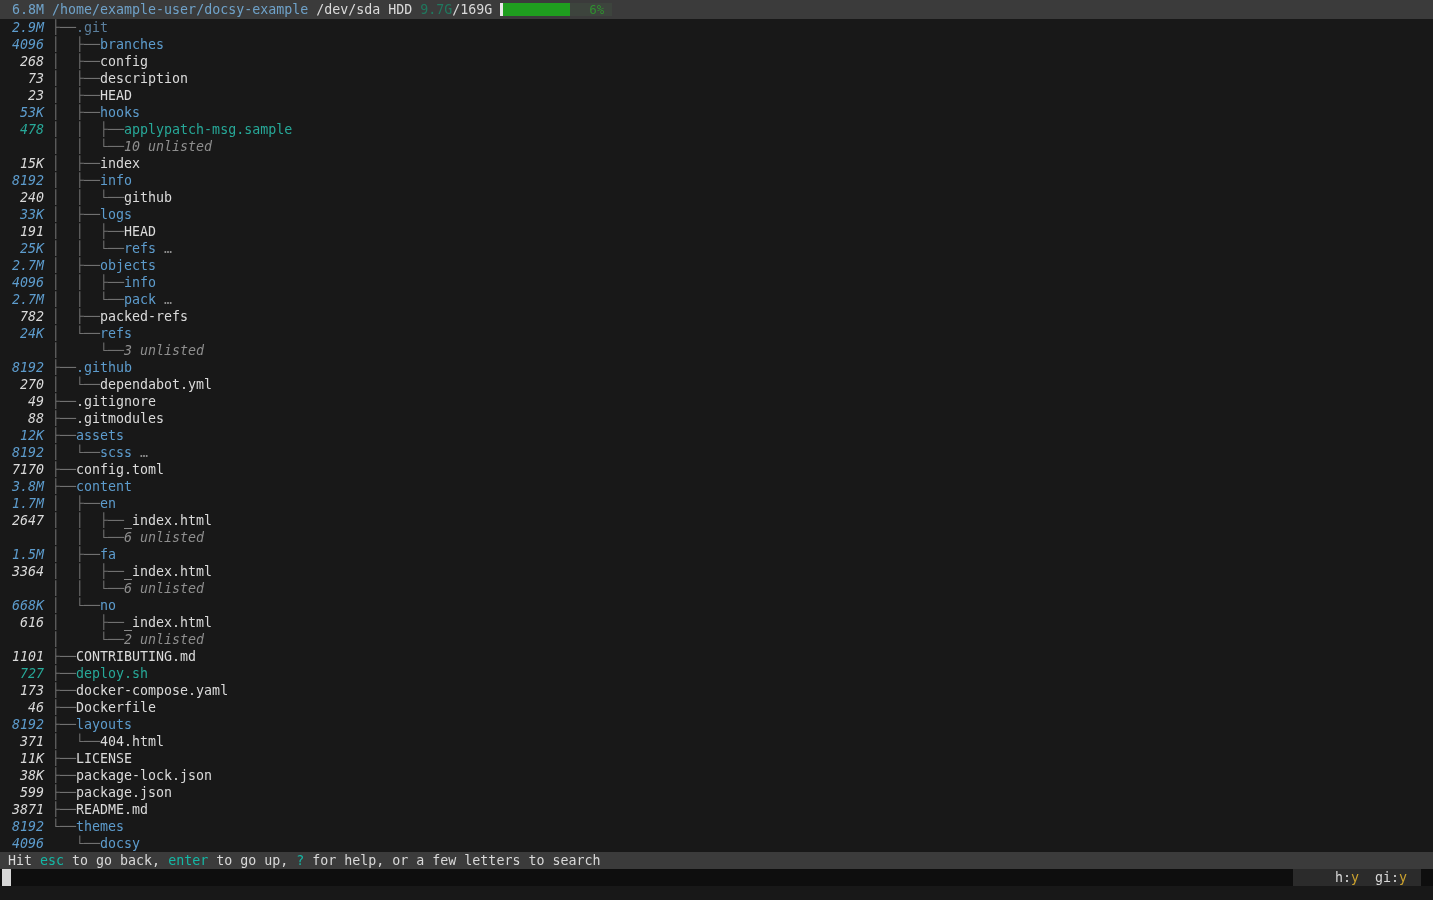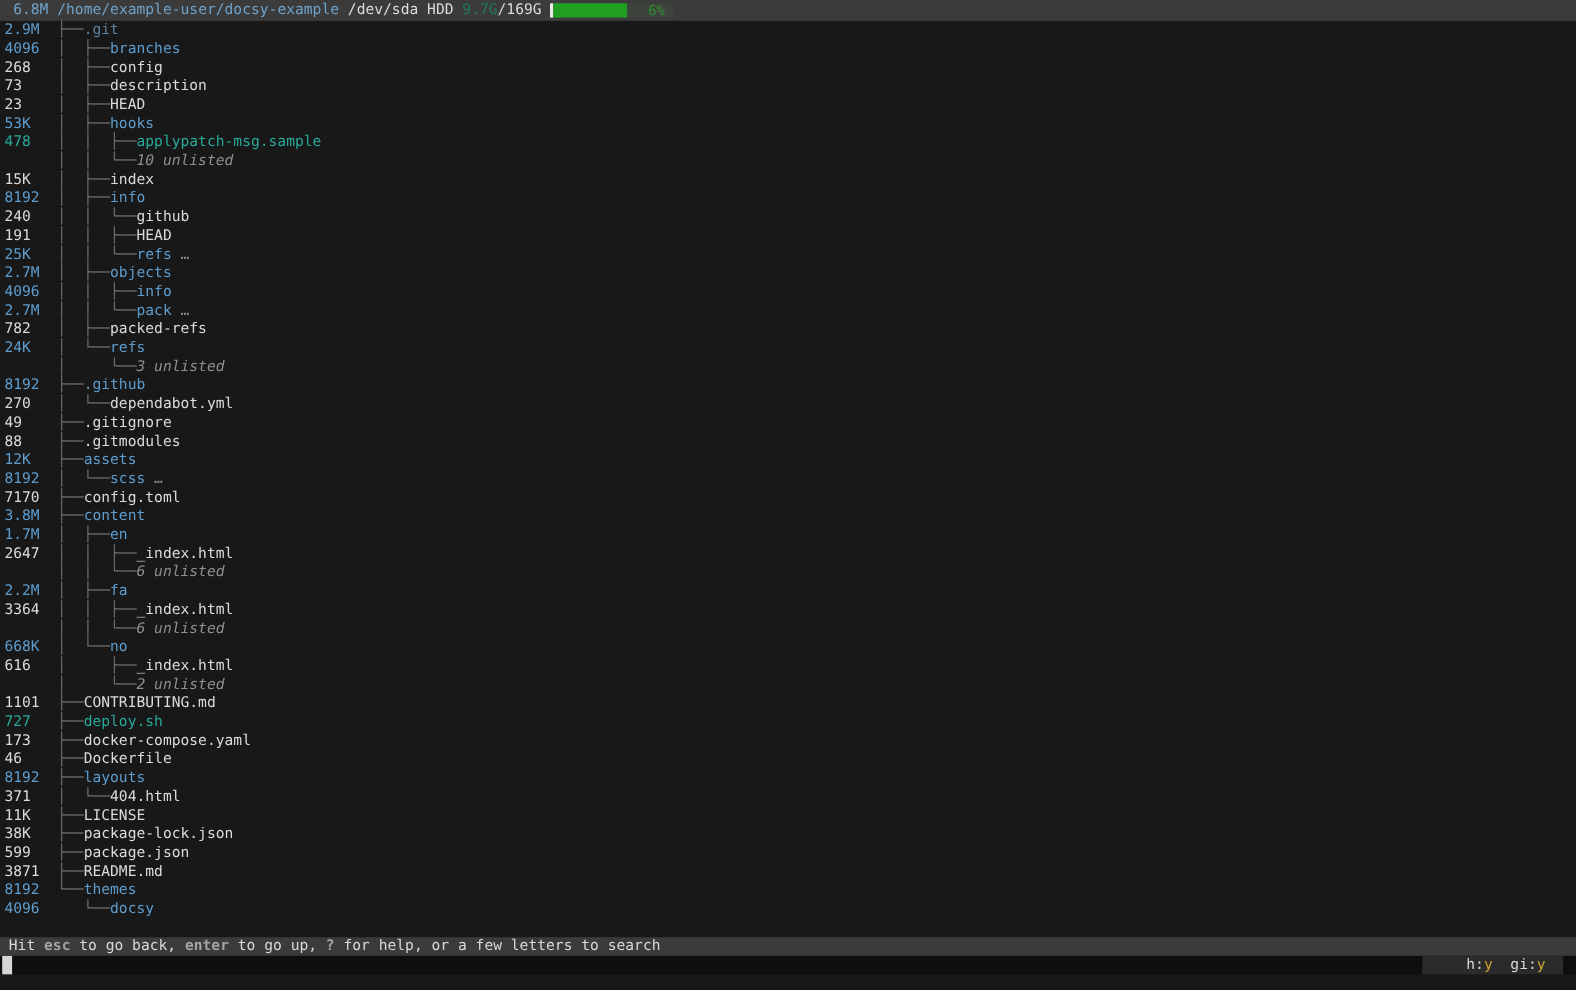--- a/index.html
+++ b/index.html
@@ -35,55 +35,55 @@
   .gauge .pct{
     position:absolute;right:8px;top:0;height:13px;line-height:13px;
     color:#2f8f2f;font-size:12.5px;
   }
   
   .tree{
     position:absolute;left:0;top:19px;width:1433px;height:833px;
     padding-left:4px;box-sizing:border-box;
   }
   .row{height:17px;line-height:17px;white-space:pre;}
-  .row .size{display:inline-block;width:40px;text-align:left;white-space:pre;}
+  .row .size{display:inline-block;width:40px;text-align:right;white-space:pre;font-style:italic;}
   .row .treeglyph{color:#707070;white-space:pre;}
   .row .suffix{color:#8e8e8e;white-space:pre;}
   .t-dir{color:#5d9ccd;}
   .t-special{color:#5b7f9d;}
   .t-file{color:#dadada;}
   .t-exec{color:#27a898;text-align:center;}
   .t-unlisted{color:#8e8e8e;font-style:italic;}
   .s-dir{color:#5d9ccd;}
   .s-special{color:#5d9ccd;}
   .s-file{color:#dadada;}
   .s-exec{color:#27a898;}
   .s-unlisted{color:#8e8e8e;}
   
   .statusbar{
     position:absolute;left:0;top:852px;width:1433px;height:17px;
     background:#3b3b3b;line-height:17px;
     padding-left:8px;box-sizing:border-box;white-space:pre;
     color:#d8d8d8;
   }
-  .statusbar .key{color:#a3a3a3;font-weight:bold;}
+  .statusbar .key{color:#14b8a6;}
   
   .inputline{
     position:absolute;left:0;top:869px;width:1433px;height:17px;
     background:#0e0e0e;
   }
   .cursor{
     position:absolute;left:2px;top:0;width:9px;height:17px;
     background:#d6d6d6;
   }
   .flags{
     position:absolute;right:12px;top:0;width:128px;height:17px;
     background:#2b2b2b;line-height:17px;
-    text-align:left;padding-right:14px;box-sizing:border-box;
-    white-space:pre;color:#d8d8d8;padding-left:40px;
+    text-align:right;padding-right:14px;box-sizing:border-box;
+    white-space:pre;color:#d8d8d8;
   }
   .flags .fv{color:#cba22e;}
   .belowstrip{
     position:absolute;left:0;top:886px;width:1433px;height:14px;
     background:#181818;
   }
 </style>
 </head>
 <body>
 
@@ -108,40 +108,41 @@
       <div class="row"><span class="size s-dir">4096</span><span class="treeglyph"> │  ├──</span><span class="name t-dir">branches</span><span class="suffix"></span></div>
       <div class="row"><span class="size s-file">268</span><span class="treeglyph"> │  ├──</span><span class="name t-file">config</span><span class="suffix"></span></div>
       <div class="row"><span class="size s-file">73</span><span class="treeglyph"> │  ├──</span><span class="name t-file">description</span><span class="suffix"></span></div>
       <div class="row"><span class="size s-file">23</span><span class="treeglyph"> │  ├──</span><span class="name t-file">HEAD</span><span class="suffix"></span></div>
       <div class="row"><span class="size s-dir">53K</span><span class="treeglyph"> │  ├──</span><span class="name t-dir">hooks</span><span class="suffix"></span></div>
       <div class="row"><span class="size s-exec">478</span><span class="treeglyph"> │  │  ├──</span><span class="name t-exec">applypatch-msg.sample</span><span class="suffix"></span></div>
       <div class="row"><span class="size s-unlisted"></span><span class="treeglyph"> │  │  └──</span><span class="name t-unlisted">10 unlisted</span><span class="suffix"></span></div>
       <div class="row"><span class="size s-file">15K</span><span class="treeglyph"> │  ├──</span><span class="name t-file">index</span><span class="suffix"></span></div>
       <div class="row"><span class="size s-dir">8192</span><span class="treeglyph"> │  ├──</span><span class="name t-dir">info</span><span class="suffix"></span></div>
       <div class="row"><span class="size s-file">240</span><span class="treeglyph"> │  │  └──</span><span class="name t-file">github</span><span class="suffix"></span></div>
+      <div class="row"><span class="size s-dir">33K</span><span class="treeglyph"> │  ├──</span><span class="name t-dir">logs</span><span class="suffix"></span></div>
       <div class="row"><span class="size s-file">191</span><span class="treeglyph"> │  │  ├──</span><span class="name t-file">HEAD</span><span class="suffix"></span></div>
       <div class="row"><span class="size s-dir">25K</span><span class="treeglyph"> │  │  └──</span><span class="name t-dir">refs</span><span class="suffix"> …</span></div>
       <div class="row"><span class="size s-dir">2.7M</span><span class="treeglyph"> │  ├──</span><span class="name t-dir">objects</span><span class="suffix"></span></div>
       <div class="row"><span class="size s-dir">4096</span><span class="treeglyph"> │  │  ├──</span><span class="name t-dir">info</span><span class="suffix"></span></div>
       <div class="row"><span class="size s-dir">2.7M</span><span class="treeglyph"> │  │  └──</span><span class="name t-dir">pack</span><span class="suffix"> …</span></div>
       <div class="row"><span class="size s-file">782</span><span class="treeglyph"> │  ├──</span><span class="name t-file">packed-refs</span><span class="suffix"></span></div>
       <div class="row"><span class="size s-dir">24K</span><span class="treeglyph"> │  └──</span><span class="name t-dir">refs</span><span class="suffix"></span></div>
       <div class="row"><span class="size s-unlisted"></span><span class="treeglyph"> │     └──</span><span class="name t-unlisted">3 unlisted</span><span class="suffix"></span></div>
       <div class="row"><span class="size s-dir">8192</span><span class="treeglyph"> ├──</span><span class="name t-dir">.github</span><span class="suffix"></span></div>
       <div class="row"><span class="size s-file">270</span><span class="treeglyph"> │  └──</span><span class="name t-file">dependabot.yml</span><span class="suffix"></span></div>
       <div class="row"><span class="size s-file">49</span><span class="treeglyph"> ├──</span><span class="name t-file">.gitignore</span><span class="suffix"></span></div>
       <div class="row"><span class="size s-file">88</span><span class="treeglyph"> ├──</span><span class="name t-file">.gitmodules</span><span class="suffix"></span></div>
       <div class="row"><span class="size s-dir">12K</span><span class="treeglyph"> ├──</span><span class="name t-dir">assets</span><span class="suffix"></span></div>
       <div class="row"><span class="size s-dir">8192</span><span class="treeglyph"> │  └──</span><span class="name t-dir">scss</span><span class="suffix"> …</span></div>
       <div class="row"><span class="size s-file">7170</span><span class="treeglyph"> ├──</span><span class="name t-file">config.toml</span><span class="suffix"></span></div>
       <div class="row"><span class="size s-dir">3.8M</span><span class="treeglyph"> ├──</span><span class="name t-dir">content</span><span class="suffix"></span></div>
       <div class="row"><span class="size s-dir">1.7M</span><span class="treeglyph"> │  ├──</span><span class="name t-dir">en</span><span class="suffix"></span></div>
       <div class="row"><span class="size s-file">2647</span><span class="treeglyph"> │  │  ├──</span><span class="name t-file">_index.html</span><span class="suffix"></span></div>
       <div class="row"><span class="size s-unlisted"></span><span class="treeglyph"> │  │  └──</span><span class="name t-unlisted">6 unlisted</span><span class="suffix"></span></div>
-      <div class="row"><span class="size s-dir">2.2M</span><span class="treeglyph"> │  ├──</span><span class="name t-dir">fa</span><span class="suffix"></span></div>
+      <div class="row"><span class="size s-dir">1.5M</span><span class="treeglyph"> │  ├──</span><span class="name t-dir">fa</span><span class="suffix"></span></div>
       <div class="row"><span class="size s-file">3364</span><span class="treeglyph"> │  │  ├──</span><span class="name t-file">_index.html</span><span class="suffix"></span></div>
       <div class="row"><span class="size s-unlisted"></span><span class="treeglyph"> │  │  └──</span><span class="name t-unlisted">6 unlisted</span><span class="suffix"></span></div>
       <div class="row"><span class="size s-dir">668K</span><span class="treeglyph"> │  └──</span><span class="name t-dir">no</span><span class="suffix"></span></div>
       <div class="row"><span class="size s-file">616</span><span class="treeglyph"> │     ├──</span><span class="name t-file">_index.html</span><span class="suffix"></span></div>
       <div class="row"><span class="size s-unlisted"></span><span class="treeglyph"> │     └──</span><span class="name t-unlisted">2 unlisted</span><span class="suffix"></span></div>
       <div class="row"><span class="size s-file">1101</span><span class="treeglyph"> ├──</span><span class="name t-file">CONTRIBUTING.md</span><span class="suffix"></span></div>
       <div class="row"><span class="size s-exec">727</span><span class="treeglyph"> ├──</span><span class="name t-exec">deploy.sh</span><span class="suffix"></span></div>
       <div class="row"><span class="size s-file">173</span><span class="treeglyph"> ├──</span><span class="name t-file">docker-compose.yaml</span><span class="suffix"></span></div>
       <div class="row"><span class="size s-file">46</span><span class="treeglyph"> ├──</span><span class="name t-file">Dockerfile</span><span class="suffix"></span></div>
       <div class="row"><span class="size s-dir">8192</span><span class="treeglyph"> ├──</span><span class="name t-dir">layouts</span><span class="suffix"></span></div>

